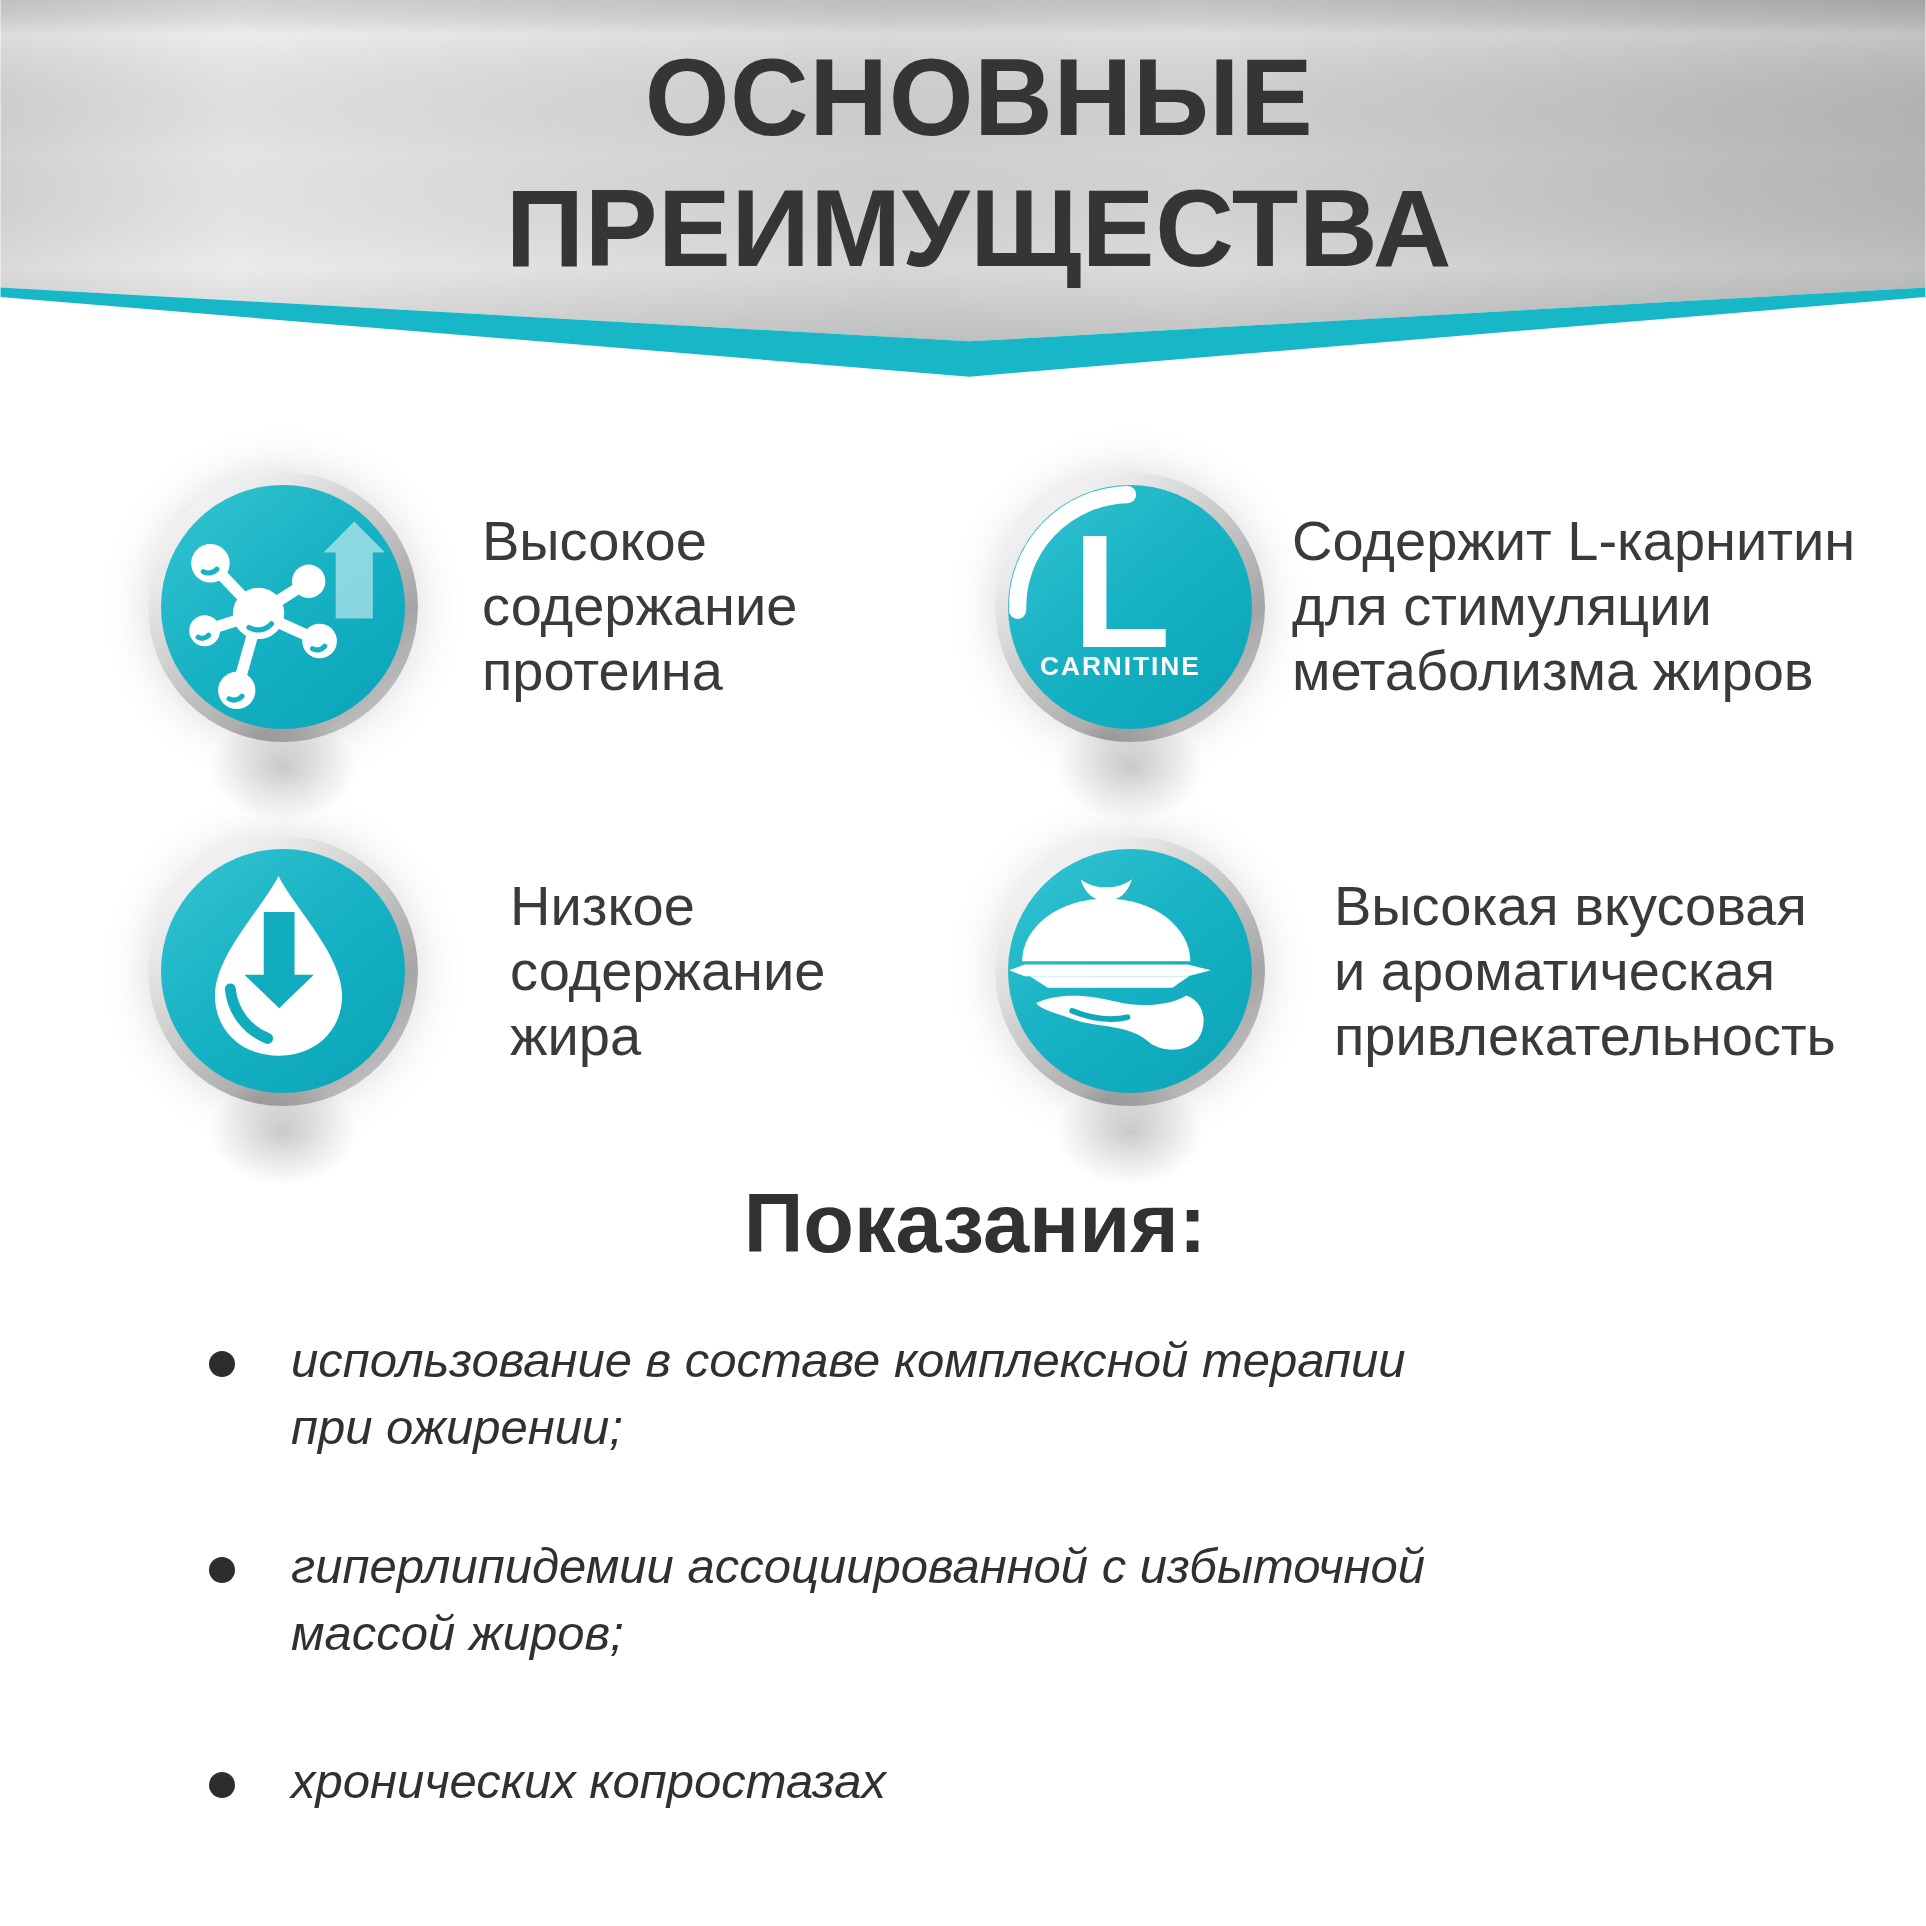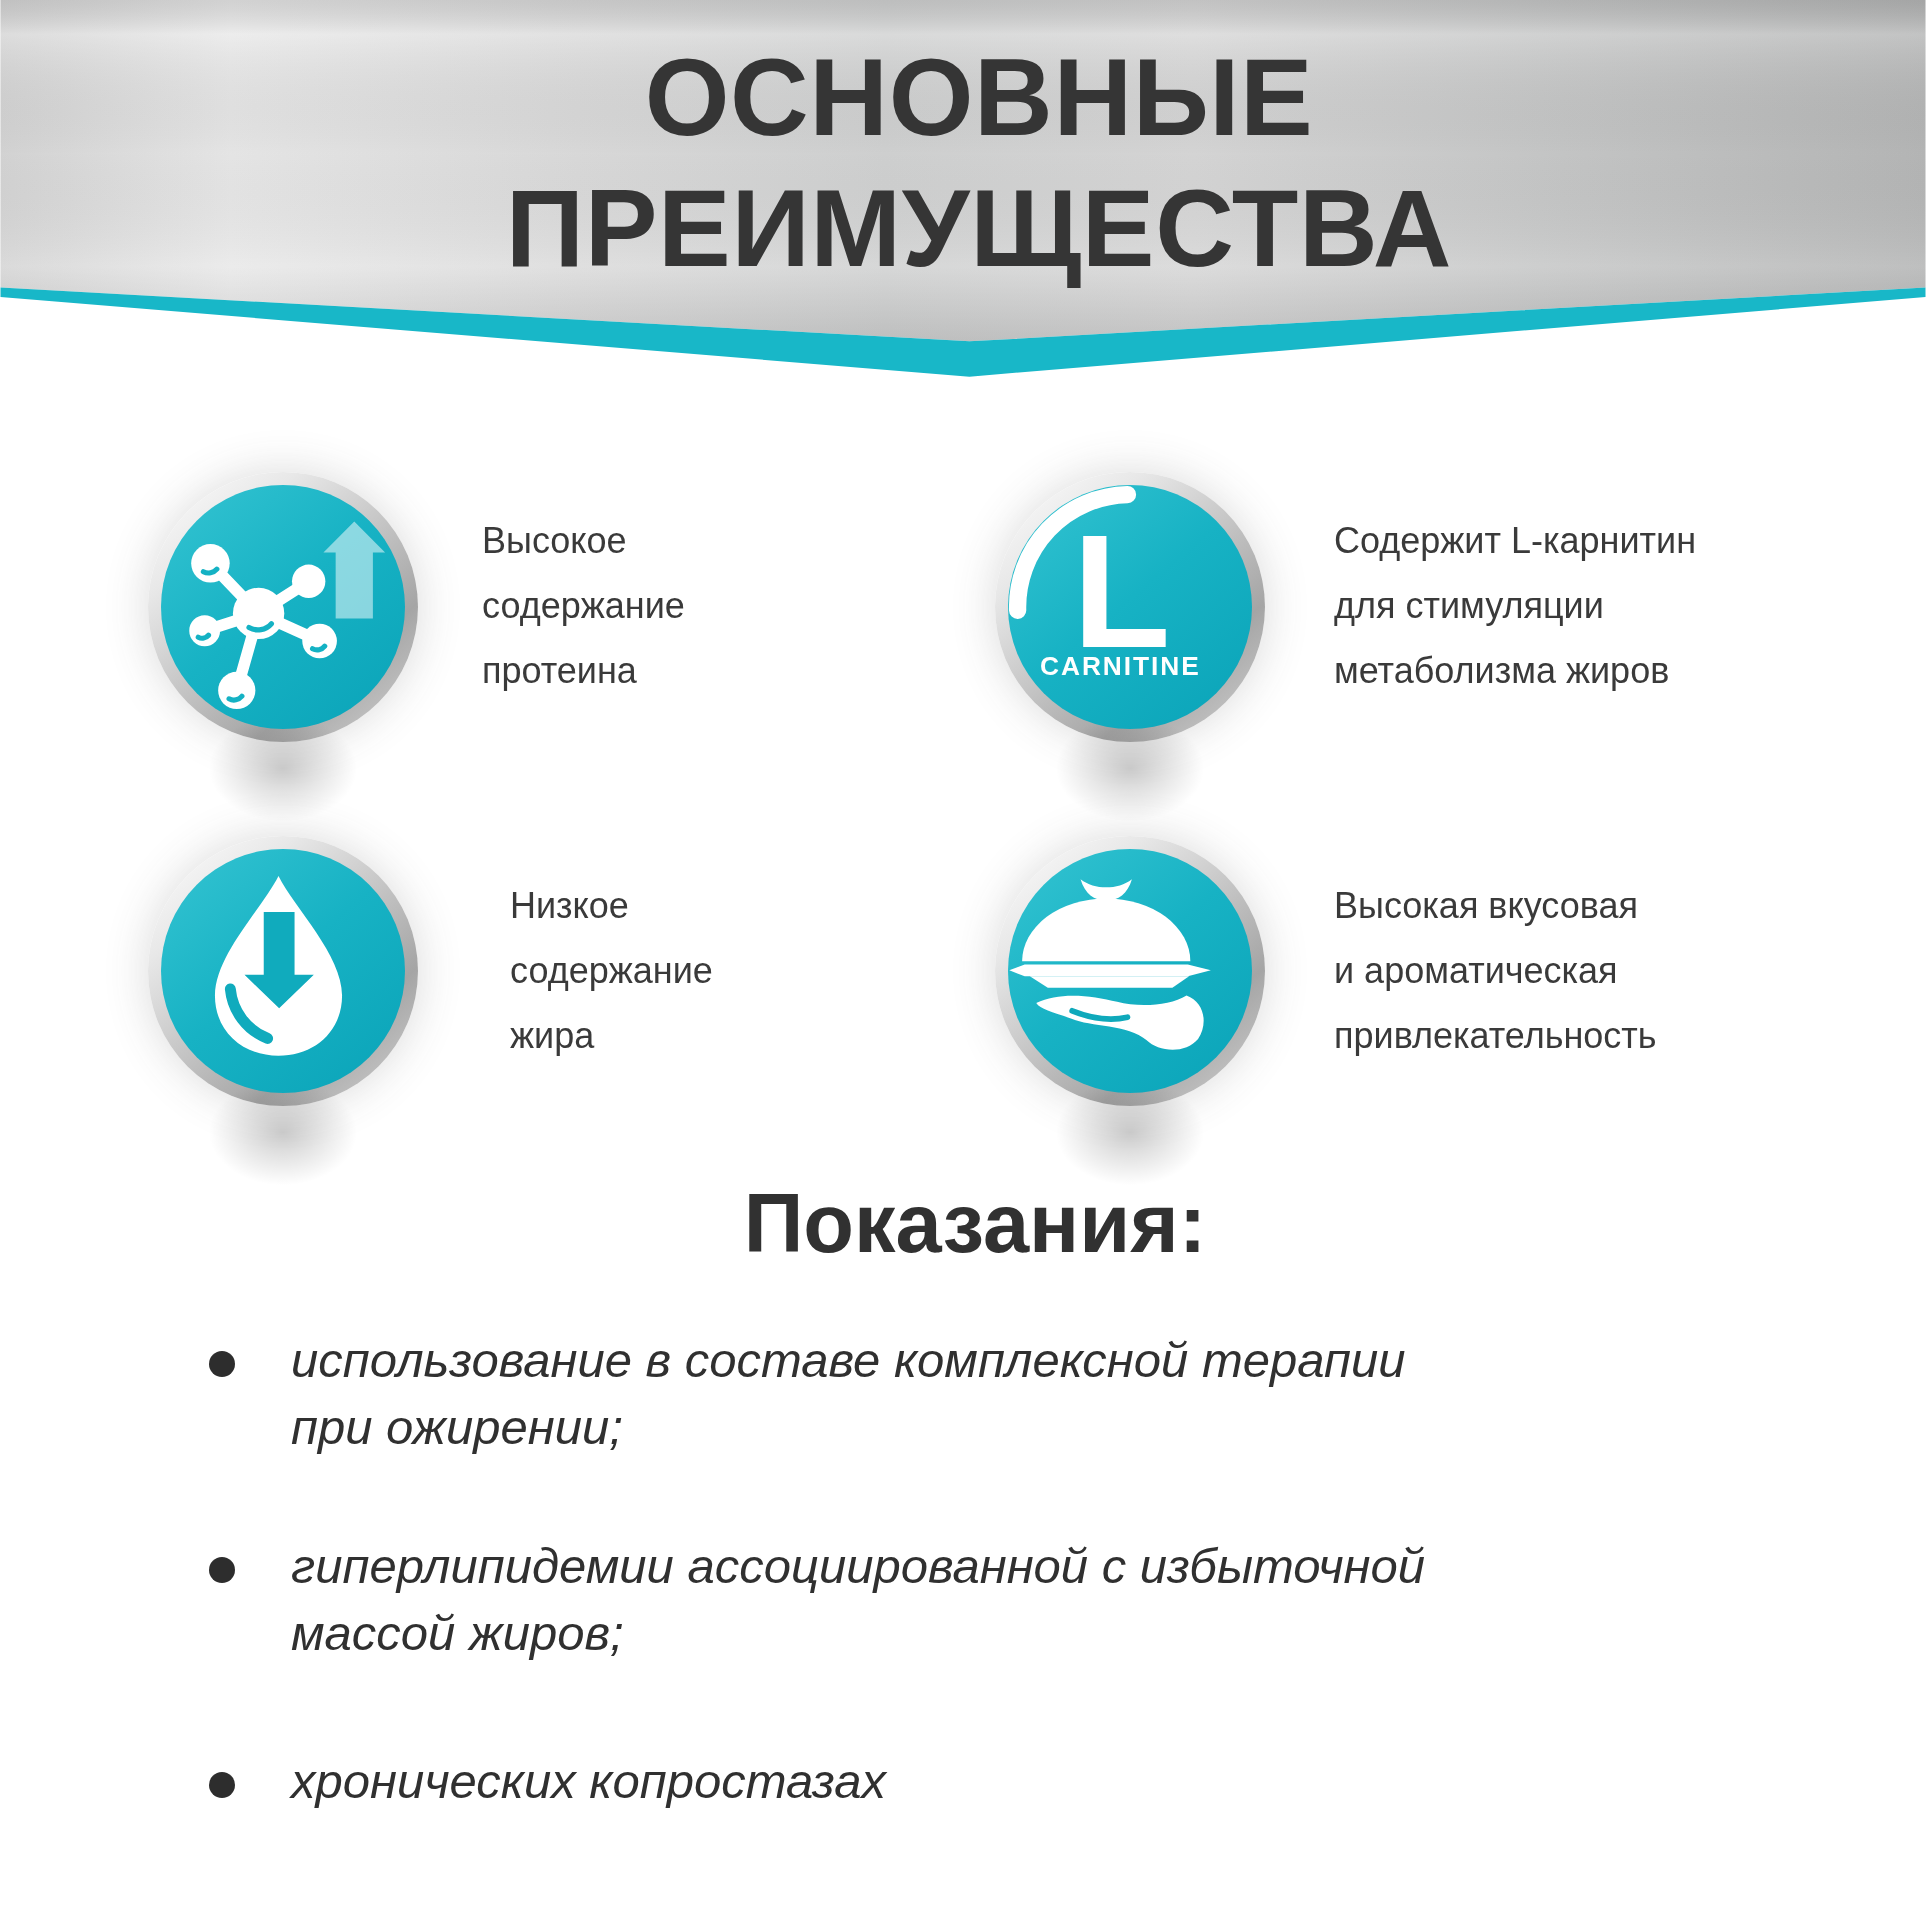--- a/index.html
+++ b/index.html
@@ -31,21 +31,21 @@
     width:218px;height:173px;
     background:radial-gradient(ellipse 50% 45% at 50% 32%,rgba(0,0,0,0.20),rgba(0,0,0,0) 68%);
   }
   .circle-inner{
     position:absolute;left:13px;top:13px;right:13px;bottom:13px;border-radius:50%;
     background:linear-gradient(140deg,#35c4d2 0%,#17b2c4 48%,#0aa3b8 100%);
     overflow:hidden;z-index:1;
   }
   .circle-inner svg{position:absolute;left:0;top:0;width:100%;height:100%;}
   .feature-text{
-    position:absolute;font-size:36px;line-height:65px;color:#3a3a3a;
+    position:absolute;font-size:56px;line-height:65px;color:#3a3a3a;
   }
   .feature-text .line{display:block;}
 
   
   .indications-heading{
     position:absolute;left:0;top:1176px;width:1926px;text-align:center;
     font-size:83px;line-height:96px;font-weight:bold;color:#313131;margin-left:12px;
   }
   .bullet-item{position:absolute;left:209px;}
   .bullet-dot{
@@ -127,21 +127,21 @@
 
   <div class="feature-circle" style="left:995px;top:472px">
     <div class="circle-inner">
       <svg viewBox="0 0 380 380">
         <path d="M15 195 A175 175 0 0 1 186 15" fill="none" stroke="#ffffff" stroke-width="27" stroke-linecap="round"></path>
         <text x="177" y="252" font-size="250" font-weight="bold" fill="#ffffff" text-anchor="middle" font-family="Liberation Sans, sans-serif">L</text>
         <text x="175" y="296" font-size="41" font-weight="bold" fill="#ffffff" text-anchor="middle" letter-spacing="3" font-family="Liberation Sans, sans-serif">CARNITINE</text>
       </svg>
     </div>
   </div>
-  <div class="feature-text" style="left:1334px;top:508px">
+  <div class="feature-text" style="left:1292px;top:508px">
     <span class="line">Содержит L-карнитин</span>
     <span class="line">для стимуляции</span>
     <span class="line">метаболизма жиров</span>
   </div>
 
   <div class="feature-circle" style="left:148px;top:836px">
     <div class="circle-inner">
       <svg viewBox="0 0 380 380">
         <path d="M183 42 C158 92 84 165 84 228 C84 285 128 322 183 322 C238 322 282 285 282 228 C282 165 208 92 183 42 Z" fill="#ffffff"></path>
         <polygon points="160,98 208,98 208,196 238,196 184,248 130,196 160,196" fill="#10abbd"></polygon>

